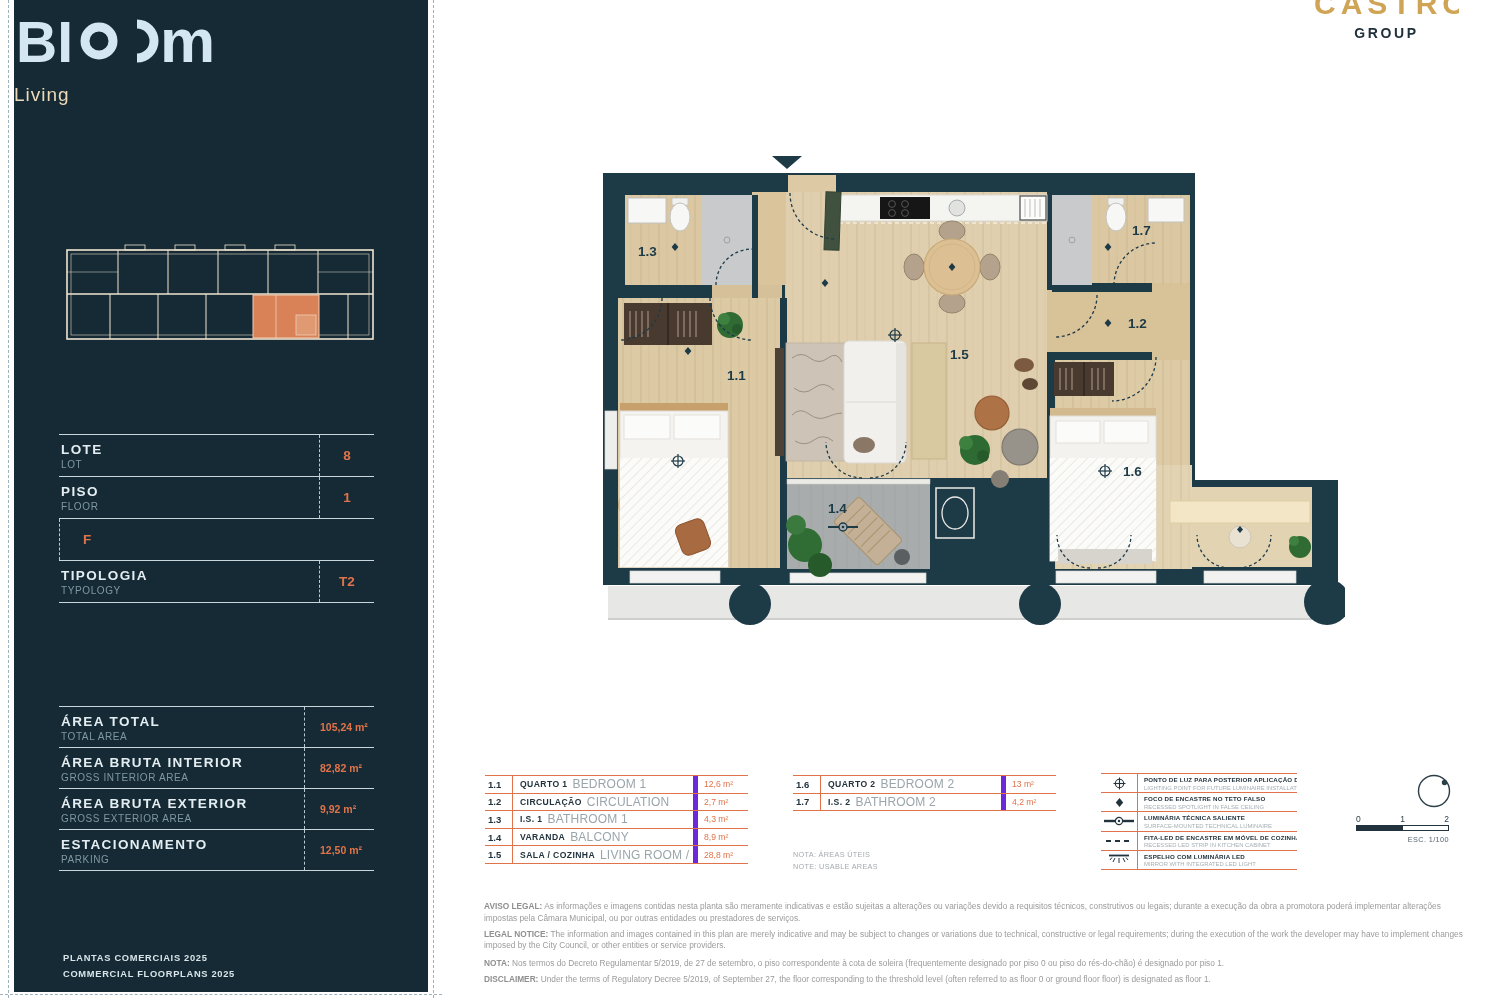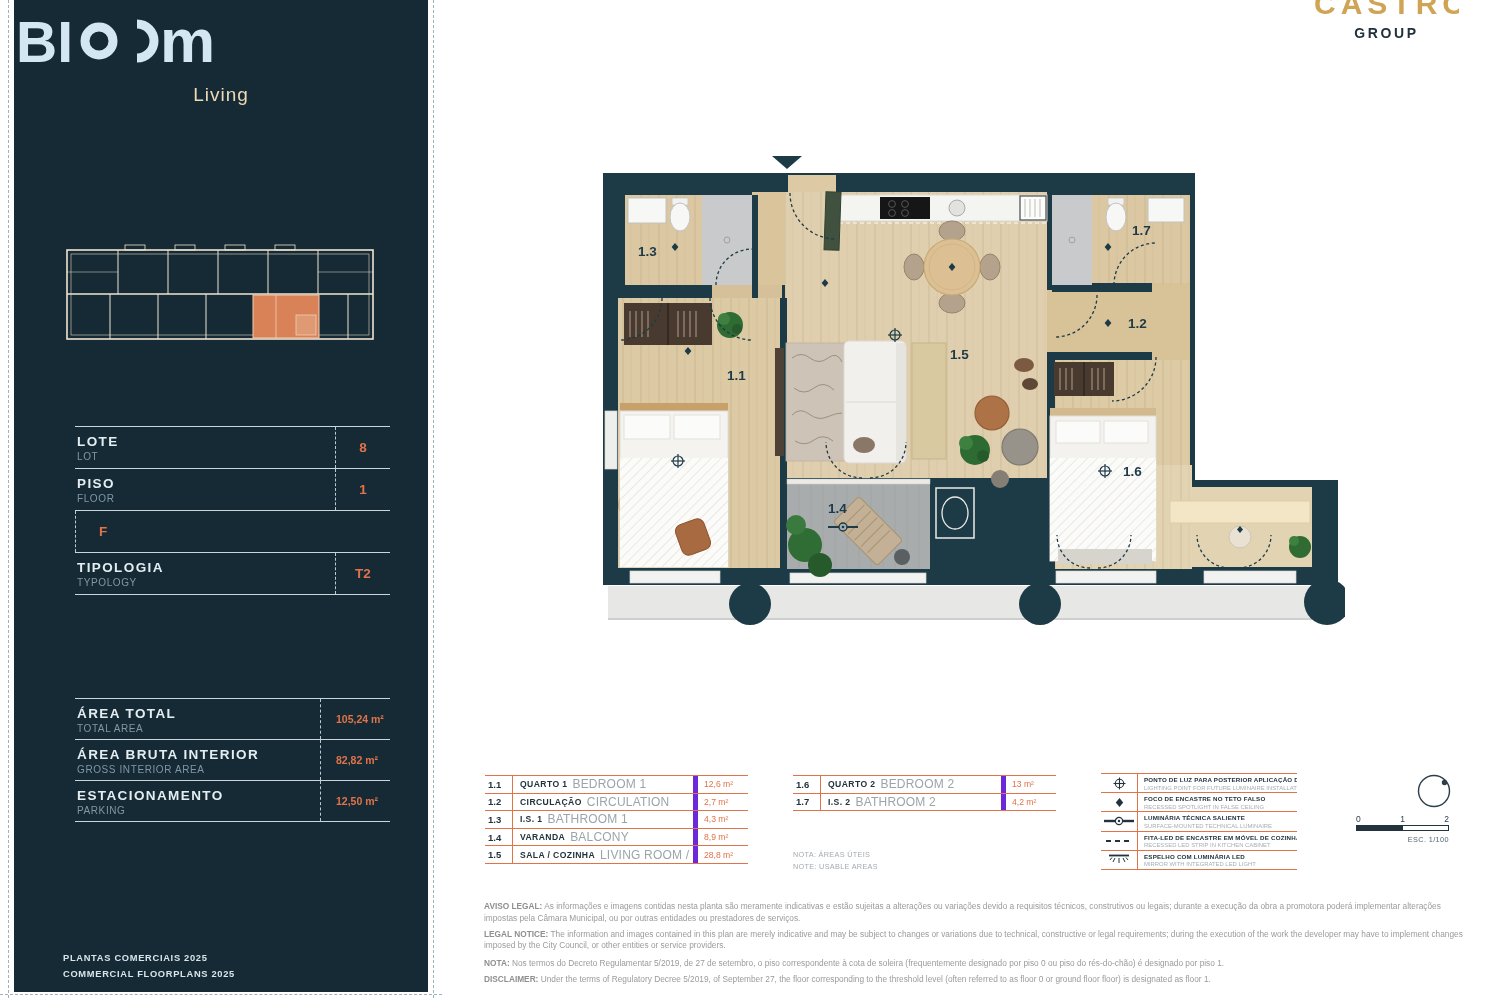--- a/index.html
+++ b/index.html
@@ -4,24 +4,24 @@
 <style>
   html,body{margin:0;padding:0;background:#fff;}
   .page{position:relative;width:1499px;height:1000px;background:#ffffff;overflow:hidden;
         font-family:"Liberation Sans",sans-serif;}
   
   .cropv{position:absolute;top:0;height:998px;border-left:1px dashed #9db1bb;}
   .croph{position:absolute;left:0;top:994px;width:442px;border-top:1px dashed #9db1bb;}
   
   .sidebar{position:absolute;left:14px;top:0;width:414px;height:992px;background:#152a34;}
   .logo{position:absolute;left:0;right:0;top:16px;display:flex;justify-content:flex-start;}
-  .living{position:absolute;left:0;right:0;top:84px;text-align:center;color:#ecdab8;
+  .living{position:absolute;left:0;right:0;top:84px;text-align:left;color:#ecdab8;
           font-size:19px;letter-spacing:1px;}
   .miniplan{position:absolute;left:49px;top:237px;}
-  .stable{position:absolute;left:61px;width:315px;border-top:1px solid rgba(223,233,238,.9);}
+  .stable{position:absolute;left:45px;width:315px;border-top:1px solid rgba(223,233,238,.9);margin-top:8px;}
   .srow{position:relative;display:flex;border-bottom:1px solid rgba(223,233,238,.9);}
   .srow .lbl{flex:1;padding:7px 0 0 2px;}
   .lbl .pt{display:block;font-size:13.5px;font-weight:bold;color:#e4eef2;letter-spacing:1.4px;}
   .lbl .en{display:block;font-size:10px;color:#7f98a4;letter-spacing:.6px;margin-top:2px;}
   .srow .val{width:54px;border-left:1px dashed #b9cad2;color:#e0734a;font-weight:bold;
              display:flex;align-items:center;justify-content:center;white-space:nowrap;}
   .details .srow{height:41px;}
   .details .val{font-size:13.5px;}
   .areas .srow{height:40px;}
   .areas .val{font-size:10.5px;justify-content:flex-start;padding-left:15px;}
@@ -155,20 +155,27 @@
       </div>
       <div class="srow">
         <div class="lbl">
             <span class="pt">ÁREA BRUTA INTERIOR</span>
           <span class="en">GROSS INTERIOR AREA</span>
           </div>
         <div class="val">82,82 m²</div>
       </div>
       <div class="srow">
         <div class="lbl">
+            <span class="pt">ÁREA BRUTA EXTERIOR</span>
+          <span class="en">GROSS EXTERIOR AREA</span>
+          </div>
+        <div class="val">9,92 m²</div>
+      </div>
+      <div class="srow">
+        <div class="lbl">
             <span class="pt">ESTACIONAMENTO</span>
           <span class="en">PARKING</span>
           </div>
         <div class="val">12,50 m²</div>
       </div>
     </div>
 
     <div class="sfooter">
       <div>PLANTAS COMERCIAIS 2025</div>
       <div>COMMERCIAL FLOORPLANS 2025</div>

